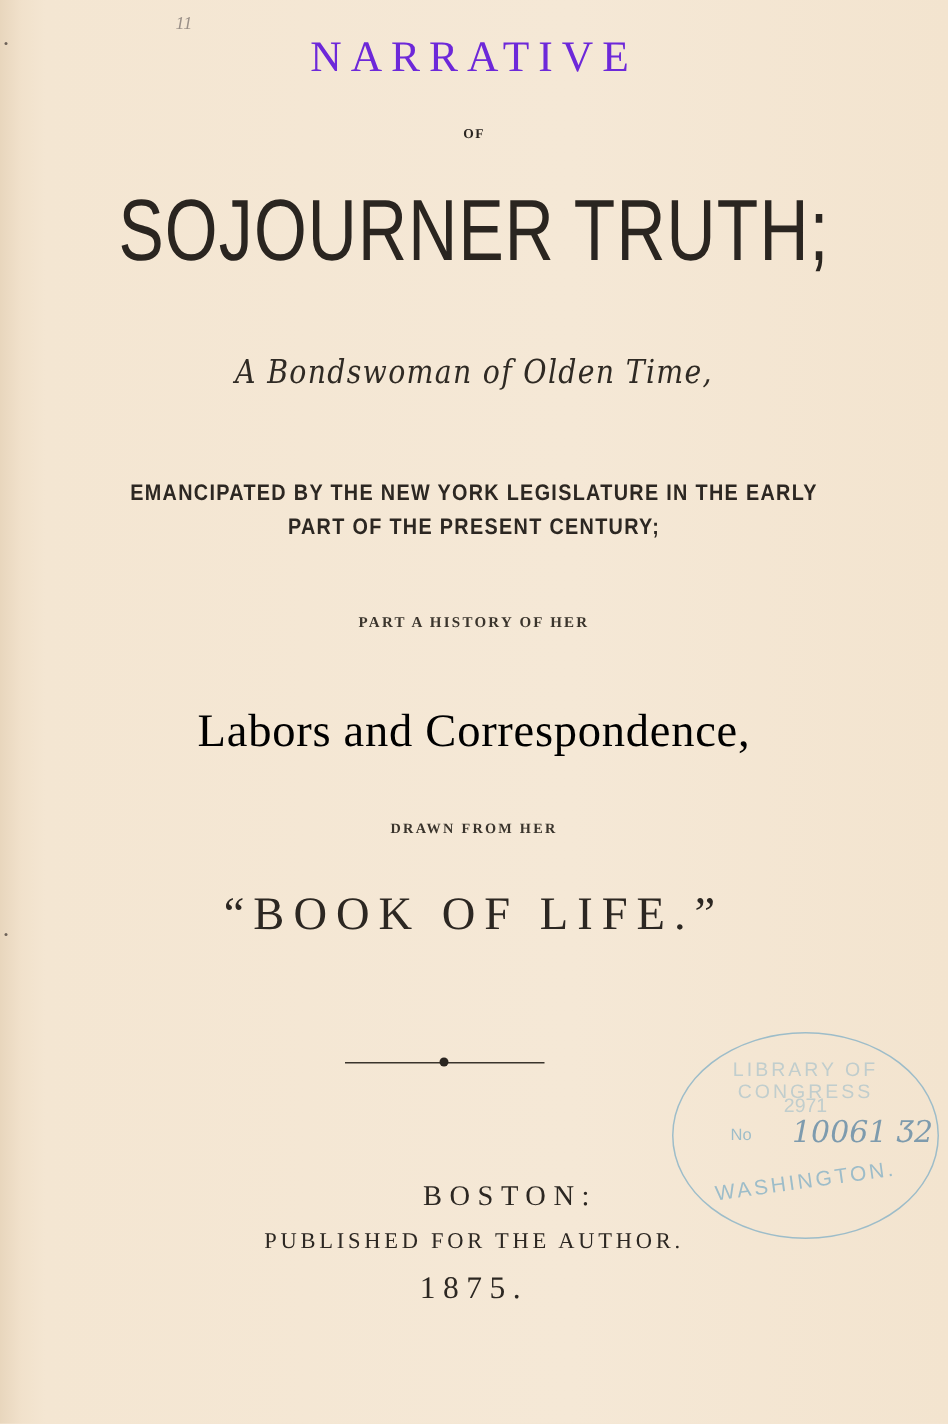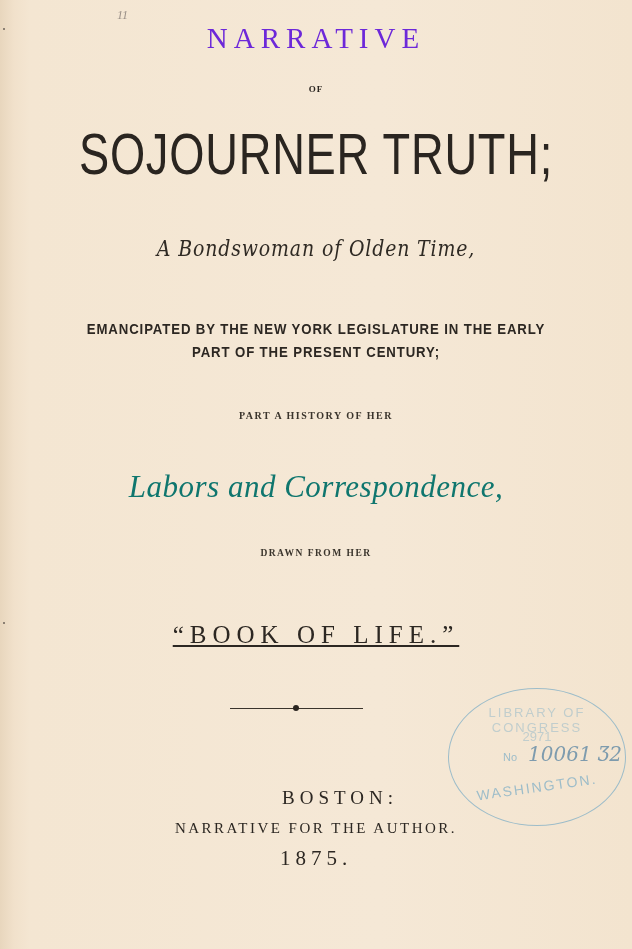--- a/index.html
+++ b/index.html
@@ -20,40 +20,40 @@
     transform:scaleX(0.78); transform-origin:center;
   }
   .subtitle-bl {
     top:236px; font-family:"DejaVu Serif", serif; font-size:22px;
     font-style:italic; letter-spacing:1px; color:#2f2a24;
     transform:scaleX(0.86); transform-origin:center;
   }
   .emancipated { top:320px; font-family:"Liberation Sans", sans-serif; font-size:15px; font-weight:bold; letter-spacing:1px; color:#2c2722; transform:scaleX(0.88); }
   .emancipated2 { top:343px; }
   .with { top:410px; font-size:10px; letter-spacing:1.5px; font-weight:bold; color:#3a342c; }
-  .labors { top:469px; font-size:31px; font-style:italic; color:#0f766e; letter-spacing:0.5px; }
+  .labors { top:469px; font-size:31px; color:#000000; letter-spacing:0.5px; }
   .drawn { top:548px; font-size:9.5px; letter-spacing:1.5px; font-weight:bold; color:#3a342c; }
-  .book { top:621px; font-size:25px; letter-spacing:6px; color:#2c2722;text-decoration:underline; }
+  .book { top:591px; font-size:31px; letter-spacing:6px; color:#2c2722; }
   .rule {
     position:absolute; top:708px; left:230px; width:133px; height:1px; background:#3a342c;
   }
   .rule-dot { position:absolute; top:705px; left:293px; width:6px; height:6px; border-radius:50%; background:#2a2520; }
   .boston { top:787px; font-size:19px; letter-spacing:5px; color:#2c2722;padding-left:24px; }
   .published { top:820px; font-size:15px; letter-spacing:2.5px; color:#2c2722; }
   .year { top:846px; font-size:21px; letter-spacing:5px; color:#2c2722; }
 
   .stamp {
     position:absolute; left:448px; top:688px; width:176px; height:136px;
     border:1.5px solid #8fb6c8; border-radius:50%;
     color:#8fb6c8; font-family:"Liberation Sans", sans-serif;
     opacity:0.85;
   }
   .stamp-top { position:absolute; top:16px; left:0; width:100%; text-align:center; font-size:13px; letter-spacing:2px; opacity:0.6; }
   .stamp-year { position:absolute; top:40px; left:0; width:100%; text-align:center; font-size:13px; opacity:0.6; }
-  .stamp-no { position:absolute; top:62px; left:38px; font-size:11px;margin-left:16px; }
+  .stamp-no { position:absolute; top:62px; left:38px; font-size:11px; }
   .stamp-num { position:absolute; top:53px; left:62px; font-family:"DejaVu Serif", serif; font-style:italic; font-size:20px; color:#6a8fa8;margin-left:17px; }
   .stamp-bottom { position:absolute; top:90px; left:0; width:100%; text-align:center; font-size:14px; letter-spacing:2px; transform:rotate(-8deg); }
   .pencil-mark { position:absolute; left:117px; top:8px; font-size:12px; color:#9a9088; font-style:italic; }
   .speck { position:absolute; width:2px; height:2px; background:#6d6258; border-radius:50%; }
 </style>
 </head>
 <body>
 
 <div class="speck" style="left:3px;top:28px;"></div>
 <div class="speck" style="left:3px;top:622px;"></div>
@@ -68,21 +68,21 @@
 <div class="line emancipated emancipated2">PART OF THE PRESENT CENTURY;</div>
 <div class="line with">PART A HISTORY OF HER</div>
 <div class="line labors">Labors and Correspondence,</div>
 <div class="line drawn">DRAWN FROM HER</div>
 <div class="line book">“BOOK OF LIFE.”</div>
 
 <div class="rule"></div>
 <div class="rule-dot"></div>
 
 <div class="line boston">BOSTON:</div>
-<div class="line published">NARRATIVE FOR THE AUTHOR.</div>
+<div class="line published">PUBLISHED FOR THE AUTHOR.</div>
 <div class="line year">1875.</div>
 
 <div class="stamp">
   <div class="stamp-top">LIBRARY OF CONGRESS</div>
   <div class="stamp-year">2971</div>
   <div class="stamp-no">No</div>
   <div class="stamp-num">10061 Ʒ2</div>
   <div class="stamp-bottom">WASHINGTON.</div>
 </div>
 

